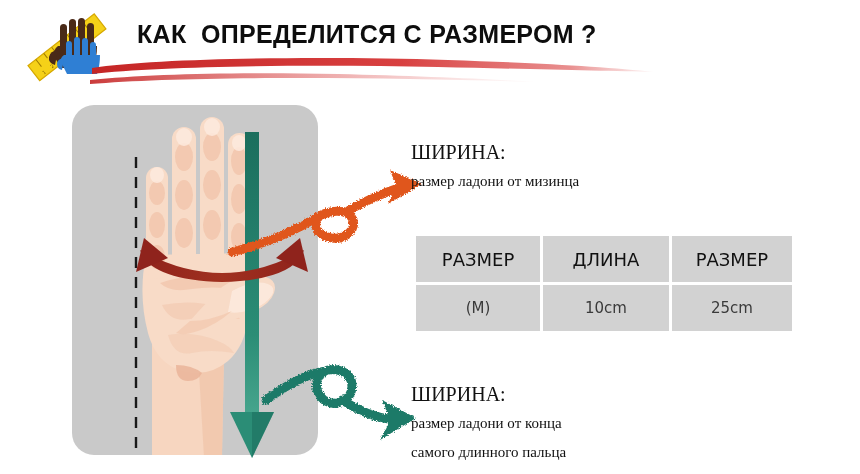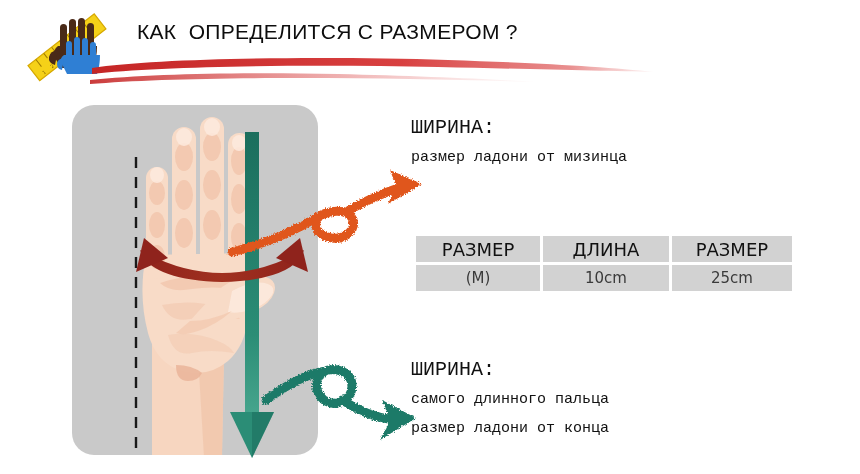--- a/index.html
+++ b/index.html
@@ -24,22 +24,22 @@
     left: 18px;
     top: 6px;
     width: 108px;
     height: 76px;
   }
   #title {
     position: absolute;
     left: 137px;
     top: 20px;
     font-family: "Liberation Sans", sans-serif;
-    font-weight: normal;
-    font-size: 21px;
+    font-weight: bold;
+    font-size: 25px;
     letter-spacing: 0.3px;
     color: #0d0d0d;
     white-space: pre;
   }
   #underline {
     position: absolute;
     left: 88px;
     top: 52px;
     width: 570px;
     height: 36px;
@@ -66,22 +66,23 @@
     position: absolute;
     left: 60px;
     top: 100px;
     width: 420px;
     height: 370px;
   }
 
   
   .textblock {
     position: absolute;
-    font-family: Liberation Mono, monospace;
+    font-family: Liberation Serif, serif;
     color: #111111;
+    margin-top: 24px;
   }
   .tb-head {
     font-size: 20px;
     line-height: 30px;
     white-space: pre;
   }
   .tb-line {
     font-size: 15px;
     line-height: 29px;
     white-space: pre;
@@ -96,21 +97,21 @@
     top: 233px;
     width: 382px;
     border-collapse: separate;
     border-spacing: 3px 3px;
   }
   #sizeTable th, #sizeTable td {
     background: #d2d2d2;
     text-align: center;
     font-weight: normal;
     padding: 0;
-    height: 26px;
+    height: 46px;
     font-family: "DejaVu Sans", sans-serif;
   }
   #sizeTable th {
     font-size: 18px;
     color: #111111;
   }
   #sizeTable td {
     font-size: 15px;
     color: #3a3a3a;
   }
@@ -289,22 +290,22 @@
     </g>
   </svg>
 
   <div id="widthText" class="textblock">
     <div class="tb-head">ШИРИНА:</div>
     <div class="tb-line">размер ладони от мизинца</div>
   </div>
 
   <div id="lengthText" class="textblock">
     <div class="tb-head">ШИРИНА:</div>
+    <div class="tb-line">размер ладони от конца</div>
     <div class="tb-line">самого длинного пальца</div>
-    <div class="tb-line">размер ладони от конца</div>
   </div>
 
   <table id="sizeTable">
     <colgroup>
         <col class="c1">
         <col class="c2">
         <col class="c3">
       </colgroup>
     <thead>
       <tr>

